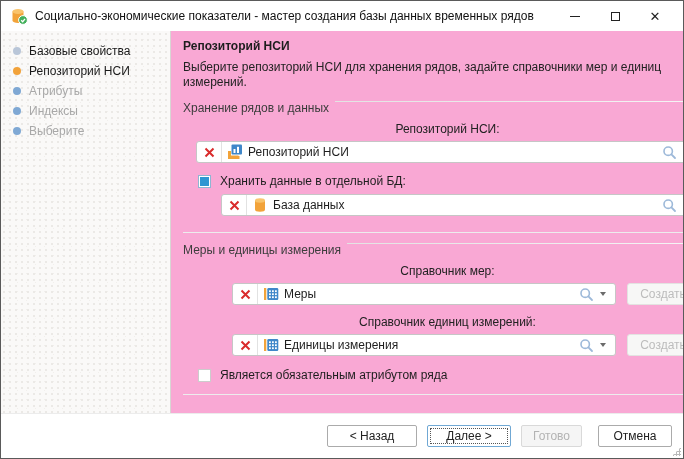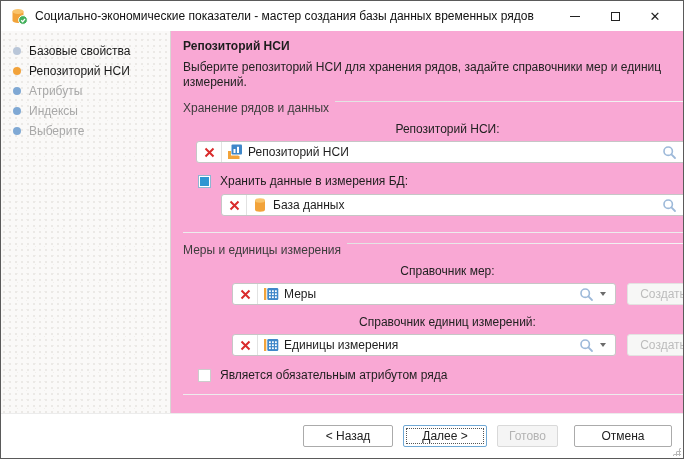--- a/index.html
+++ b/index.html
@@ -80,21 +80,21 @@
   .gap-top { margin-top:11px; }
   .db-field-gap { margin-top:6px; }
   
   .footer { flex:0 0 45px; border-top:1px solid #ececec; display:flex; align-items:center;
             justify-content:flex-end; padding-right:11px; background:#fff; }
   .btn { height:22px; border:1px solid #ababab; border-radius:2px; background:#fff;
          font-size:12px; font-family:inherit; color:#222; margin-left:10px; cursor:default; }
   .btn-back { width:90px; }
   .btn-next { width:84px; border:1px solid #70a8d4; outline:1px dotted #555; outline-offset:-4px; }
   .btn-finish { width:61px; background:#f5f5f5; border-color:#d9d9d9; color:#b3b3b3; }
-  .btn-cancel { width:98px;margin-left:16px; }
+  .btn-cancel { width:74px;margin-left:16px; }
   .resize-grip {
     position:absolute; right:2px; bottom:2px; width:9px; height:9px;
     background-image:radial-gradient(#b9b9b9 1px, transparent 1.1px);
     background-size:3px 3px;
     clip-path:polygon(100% 0, 100% 100%, 0 100%);
   }
 </style>
 </head>
 <body>
 
@@ -177,21 +177,21 @@
               <line x1="9.4" y1="9.4" x2="13" y2="13" stroke="#9db9d9" stroke-width="1.8" stroke-linecap="round"></line>
             </svg>
         </span>
         <span class="arr"></span>
       </div>
 
       <div class="check-row gap-top">
         <span class="cb checked">
             <span class="in"></span>
           </span>
-        <span>Хранить данные в измерения БД:</span>
+        <span>Хранить данные в отдельной БД:</span>
       </div>
 
       <div class="picker indent db-field-gap">
         <span class="clear">
           <svg width="11" height="11" viewBox="0 0 11 11">
               <path d="M1.5 1.5 L9.5 9.5 M9.5 1.5 L1.5 9.5" stroke="#d92b2b" stroke-width="2"></path>
             </svg>
         </span>
         <svg class="ticon" viewBox="0 0 16 16">
           <path d="M3 3.5 v9 a5 2.2 0 0 0 10 0 v-9" fill="#f2a33a"></path>

